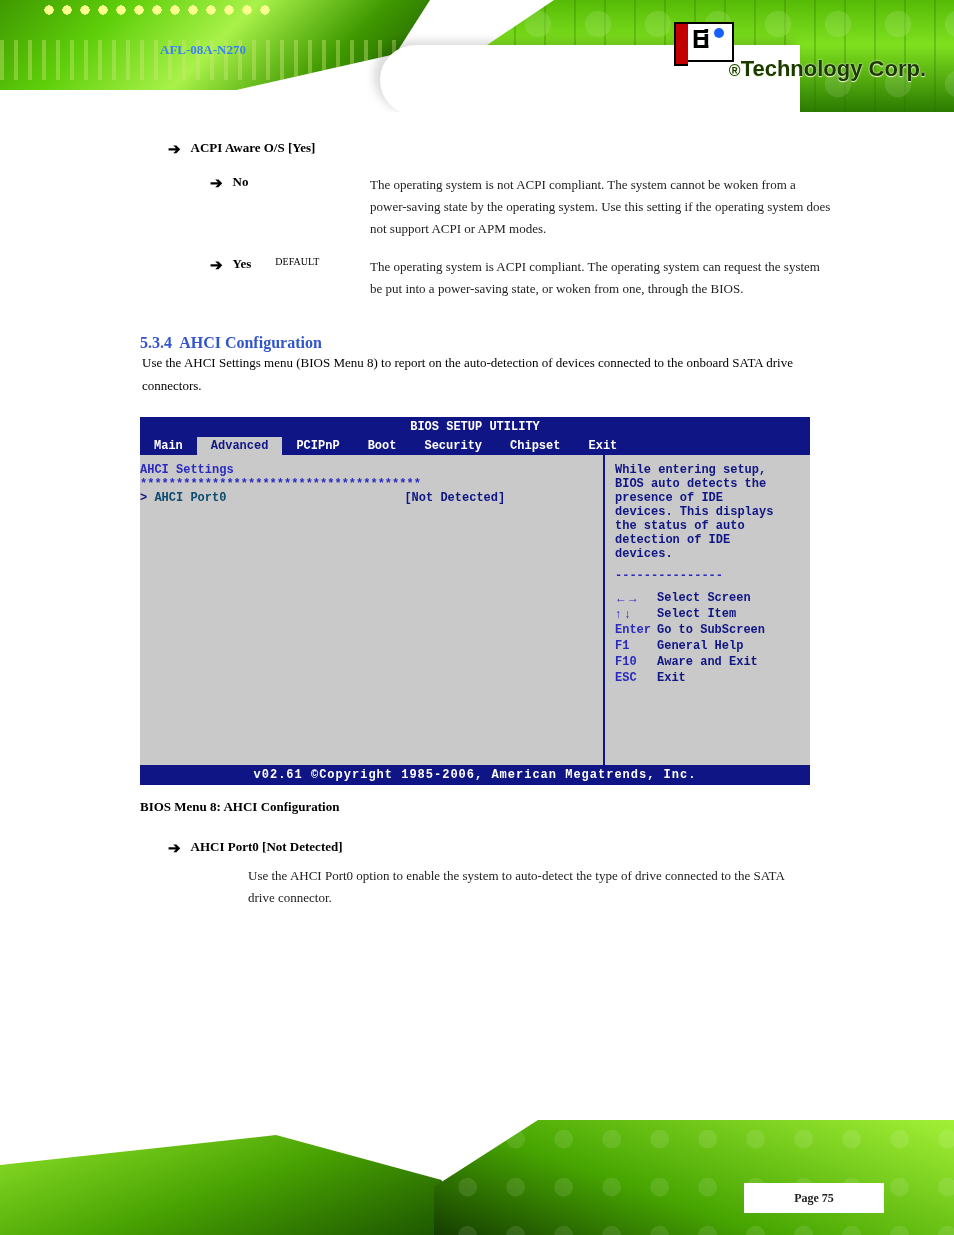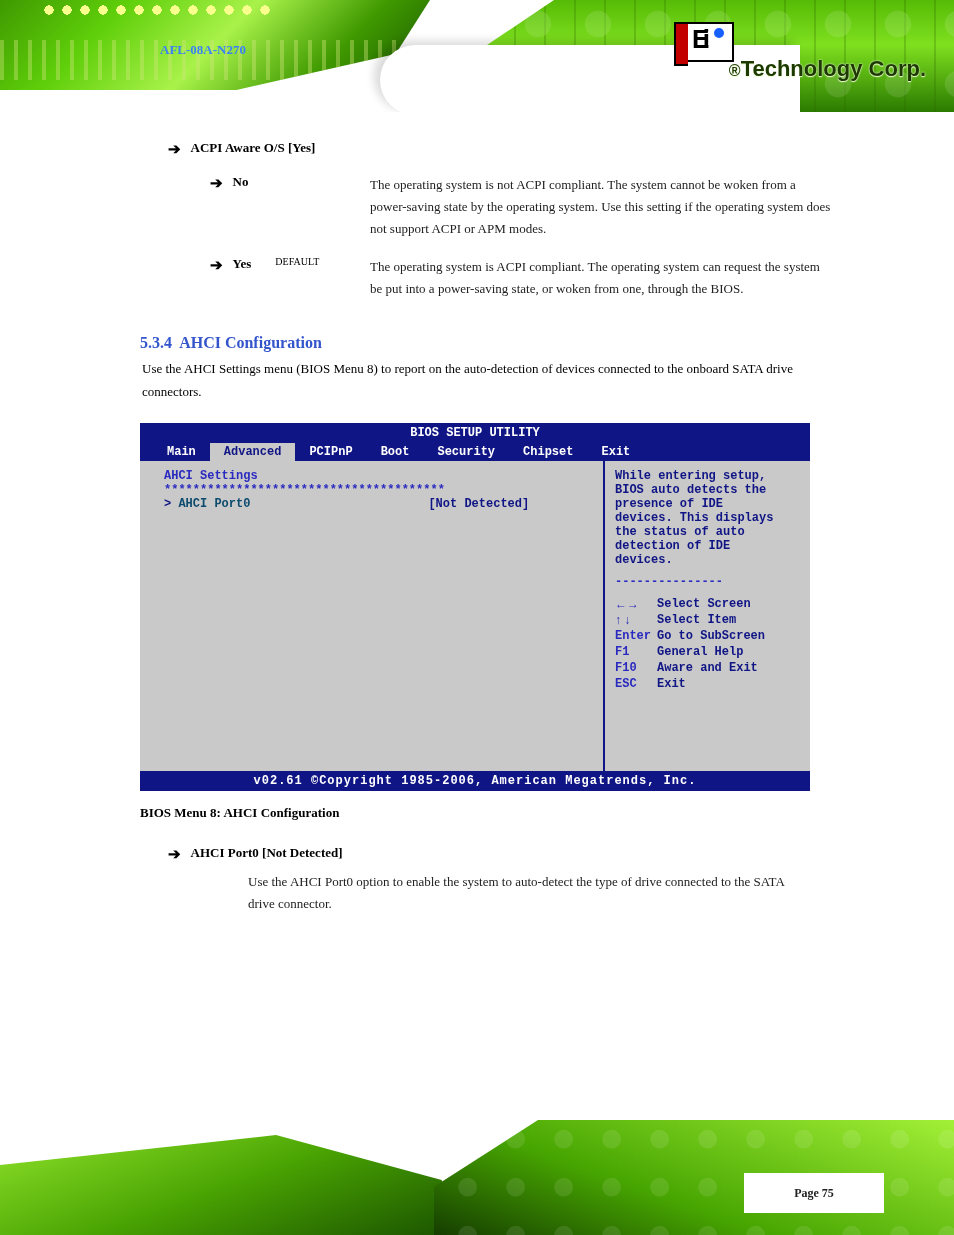--- a/index.html
+++ b/index.html
@@ -42,31 +42,31 @@
   .prod { position:absolute; left:160px; top:-70px; font:700 13px Verdana; color:#3b82f6; }
 
   .opt-block { margin: 10px 0 6px 28px; font:13px Verdana; }
   .opt-row { display:flex; align-items:flex-start; }
   .arrow { font-weight:bold; font-size:15px; margin-right:10px; color:#000; }
   .opt-name { font-weight:bold; }
   .opt-def { font-size:10px; margin-left:2px; }
   .opt-body { margin:8px 0 0 80px; color:#222; line-height:1.7; max-width:560px; }
   .sub { margin-left:70px; margin-top:16px; }
 
-  .h2 { font:700 16px Verdana; color:#3355cc; margin:34px 0 6px 0; }
+  .h2 { font:700 16px Verdana; color:#3355cc; margin:34px 0 0 0; }
   .body-p { font:13px/1.7 Verdana; margin-left:2px; }
 
   
   .bios { width:670px; margin:20px 0 8px 0; font:700 12px "Courier New",monospace; color:#fff; }
   .bios-title { background:#101585; text-align:center; padding:3px 0; }
-  .bios-tabs { display:flex; background:#101585;padding-left:13px; }
+  .bios-tabs { display:flex; background:#101585; }
   .tab { padding:2px 14px; }
   .tab.active { background:#c9c9c9; color:#101585; }
   .bios-body { display:flex; background:#c9c9c9; color:#101585; }
-  .bios-left { flex:1; padding:8px 10px 70px 0; border-right:2px solid #101585; min-height:310px;margin-left:24px; }
+  .bios-left { flex:1; padding:8px 10px 70px 0; border-right:2px solid #101585; min-height:310px; }
   .bios-right { width:205px; padding:8px 6px 8px 10px; }
   .cfg-head { color:#2a2ac0; }
   .sep { color:#2a2ac0; letter-spacing:0px; }
   .bios-left .row { display:flex; }
   .bios-left .lab { width:250px; color:#0c4a6e; }
   .bios-left .val { color:#101585; }
   .rsep { color:#2a2ac0; margin:8px 0; }
   .keyline { display:flex; align-items:flex-start; margin-bottom:2px; color:#101585; }
   .keyline .k { width:42px; color:#2a2ac0; font-weight:bold; }
   .keyline .sym { font-family:Arial; }
@@ -81,21 +81,21 @@
     clip-path:polygon(0 30%,60% 0,96% 45%,100% 100%,0 100%);
   }
   .pcb-br { position:absolute; right:0; bottom:0; width:520px; height:115px;
     background:linear-gradient(200deg,#a3f037 0%,#47a501 60%,#153e00 100%);
     clip-path:polygon(20% 0,100% 0,100% 100%,0 100%,0 58%);
   }
   .pcb-br::before{content:"";position:absolute;inset:0;background:
     radial-gradient(circle at 70% 40%,#fff6 0 20%,transparent 22%) 0 0/48px 48px;opacity:.25;}
   .white-cut { position:absolute; left:220px; bottom:40px; width:420px; height:90px; background:#fff;
     border-radius:0 0 90px 0; clip-path:polygon(0 0,80% 0,100% 70%,38% 100%,0 100%); }
-  .pagebox { position:absolute; right:70px; bottom:22px; width:140px; height:40px; background:#fff;
+  .pagebox { position:absolute; right:70px; bottom:22px; width:140px; height:30px; background:#fff;
     display:flex; align-items:center; justify-content:center; font:700 12px Verdana; color:#222; }
 </style>
 </head>
 <body>
 
 <div class="top-banner">
   <div class="pcb-top-left"></div>
   <div class="pcb-top-right"></div>
   <div class="white-swoosh"></div>
   <div class="logo">

